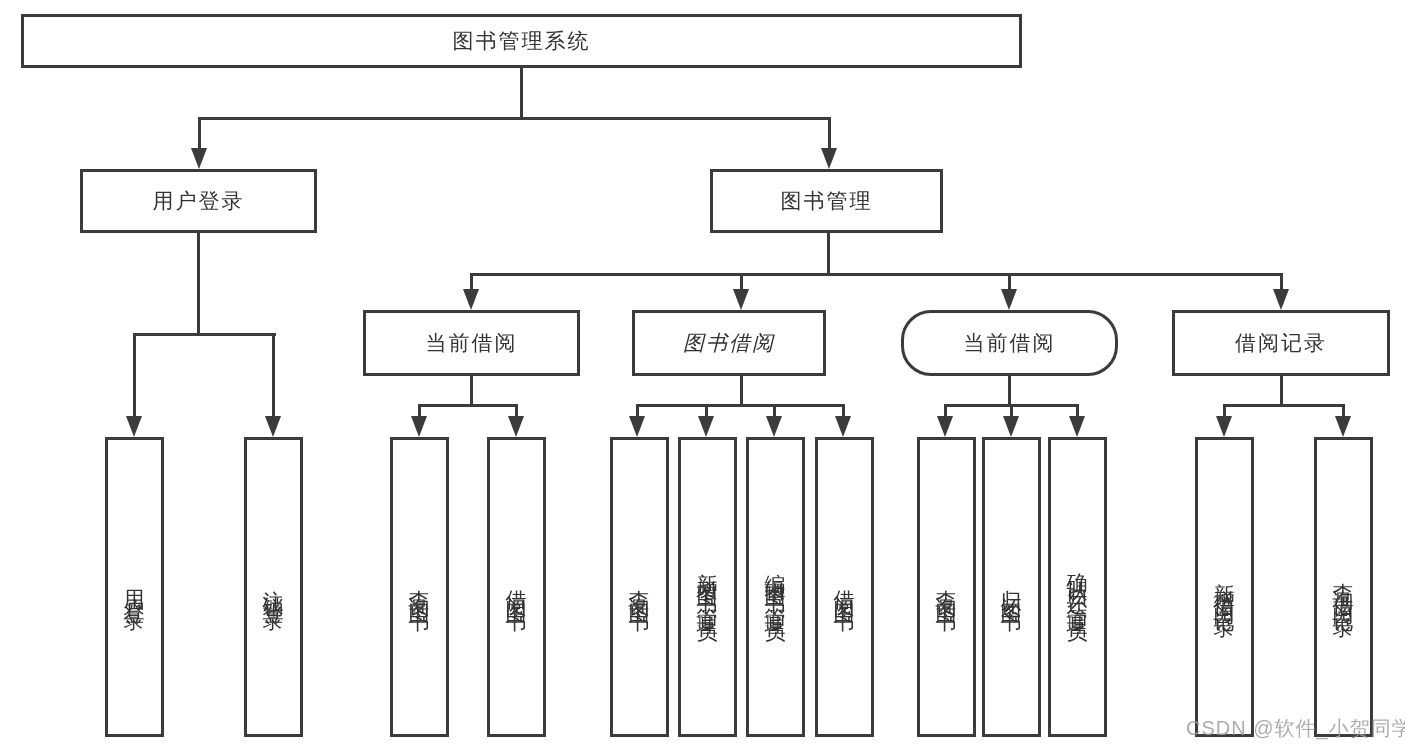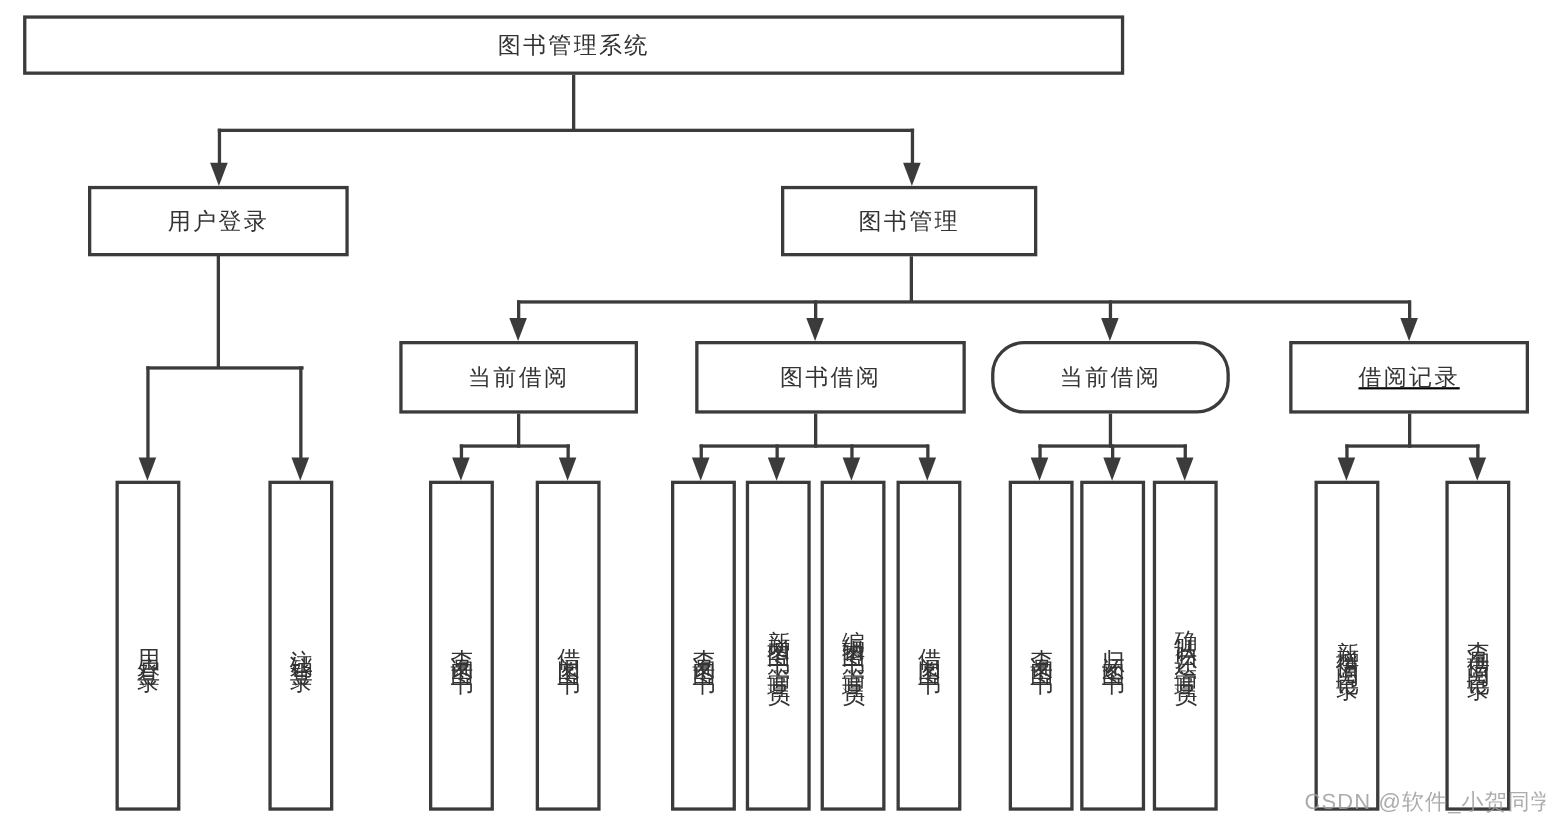--- a/index.html
+++ b/index.html
@@ -35,23 +35,23 @@
     line-height: 1;
   }
   
   .n-root   { left: 21px;   top: 14px;  width: 1001px; height: 54px; }
   
   .n-l2a    { left: 80px;   top: 169px; width: 237px;  height: 64px; }
   .n-l2b    { left: 710px;  top: 169px; width: 233px;  height: 64px; }
   
   .n-l3     { top: 310px; height: 66px; }
   .n-l3a    { left: 363px;  width: 217px; }
-  .n-l3b    { left: 632px;  width: 246px; }
+  .n-l3b    { left: 632px;  width: 194px; font-style: italic; }
   .n-l3c    { left: 901px;  width: 217px; border-radius: 30px; }
-  .n-l3d    { left: 1172px; width: 218px; text-decoration: underline; }
+  .n-l3d    { left: 1172px; width: 218px; }
   
   .vbox     { top: 437px; width: 59px; height: 300px; }
   .hline { position: absolute; height: 3px; background: #3b3b3b; }
   .vline { position: absolute; width: 3px;  background: #3b3b3b; }
   .arrow {
     position: absolute;
     width: 0; height: 0;
     border-left: 8px solid transparent;
     border-right: 8px solid transparent;
     border-top: 21px solid #3b3b3b;

